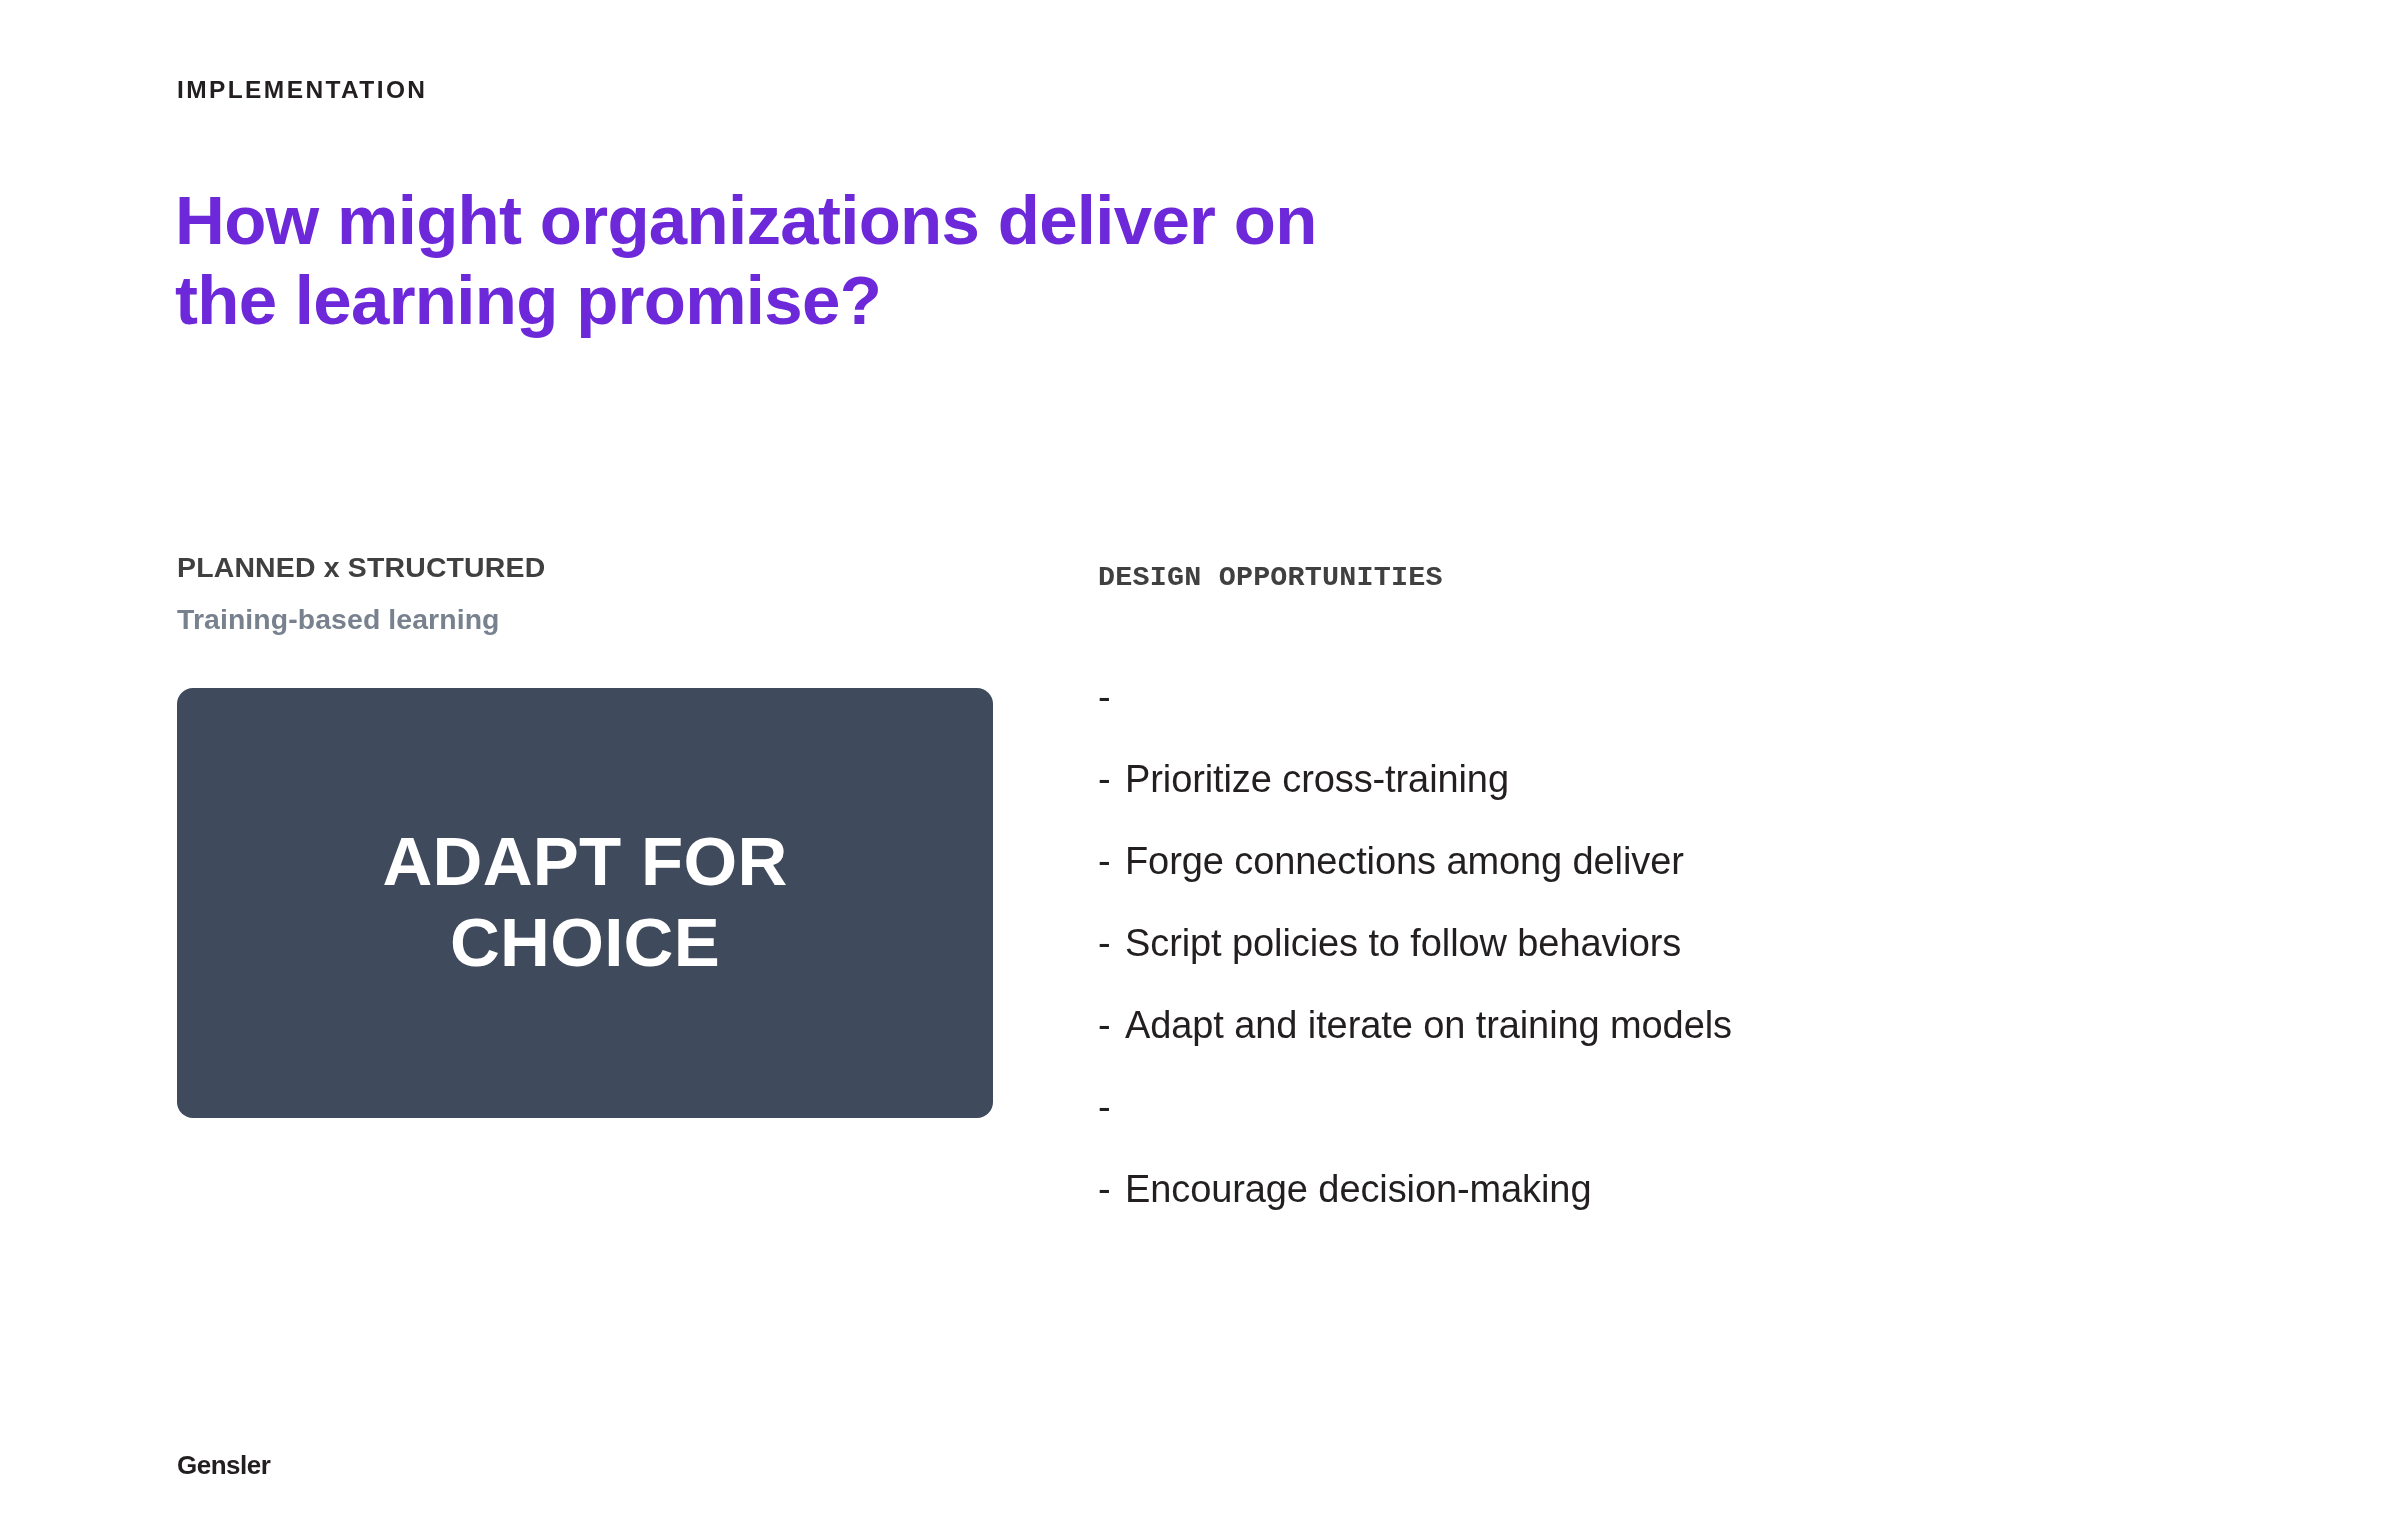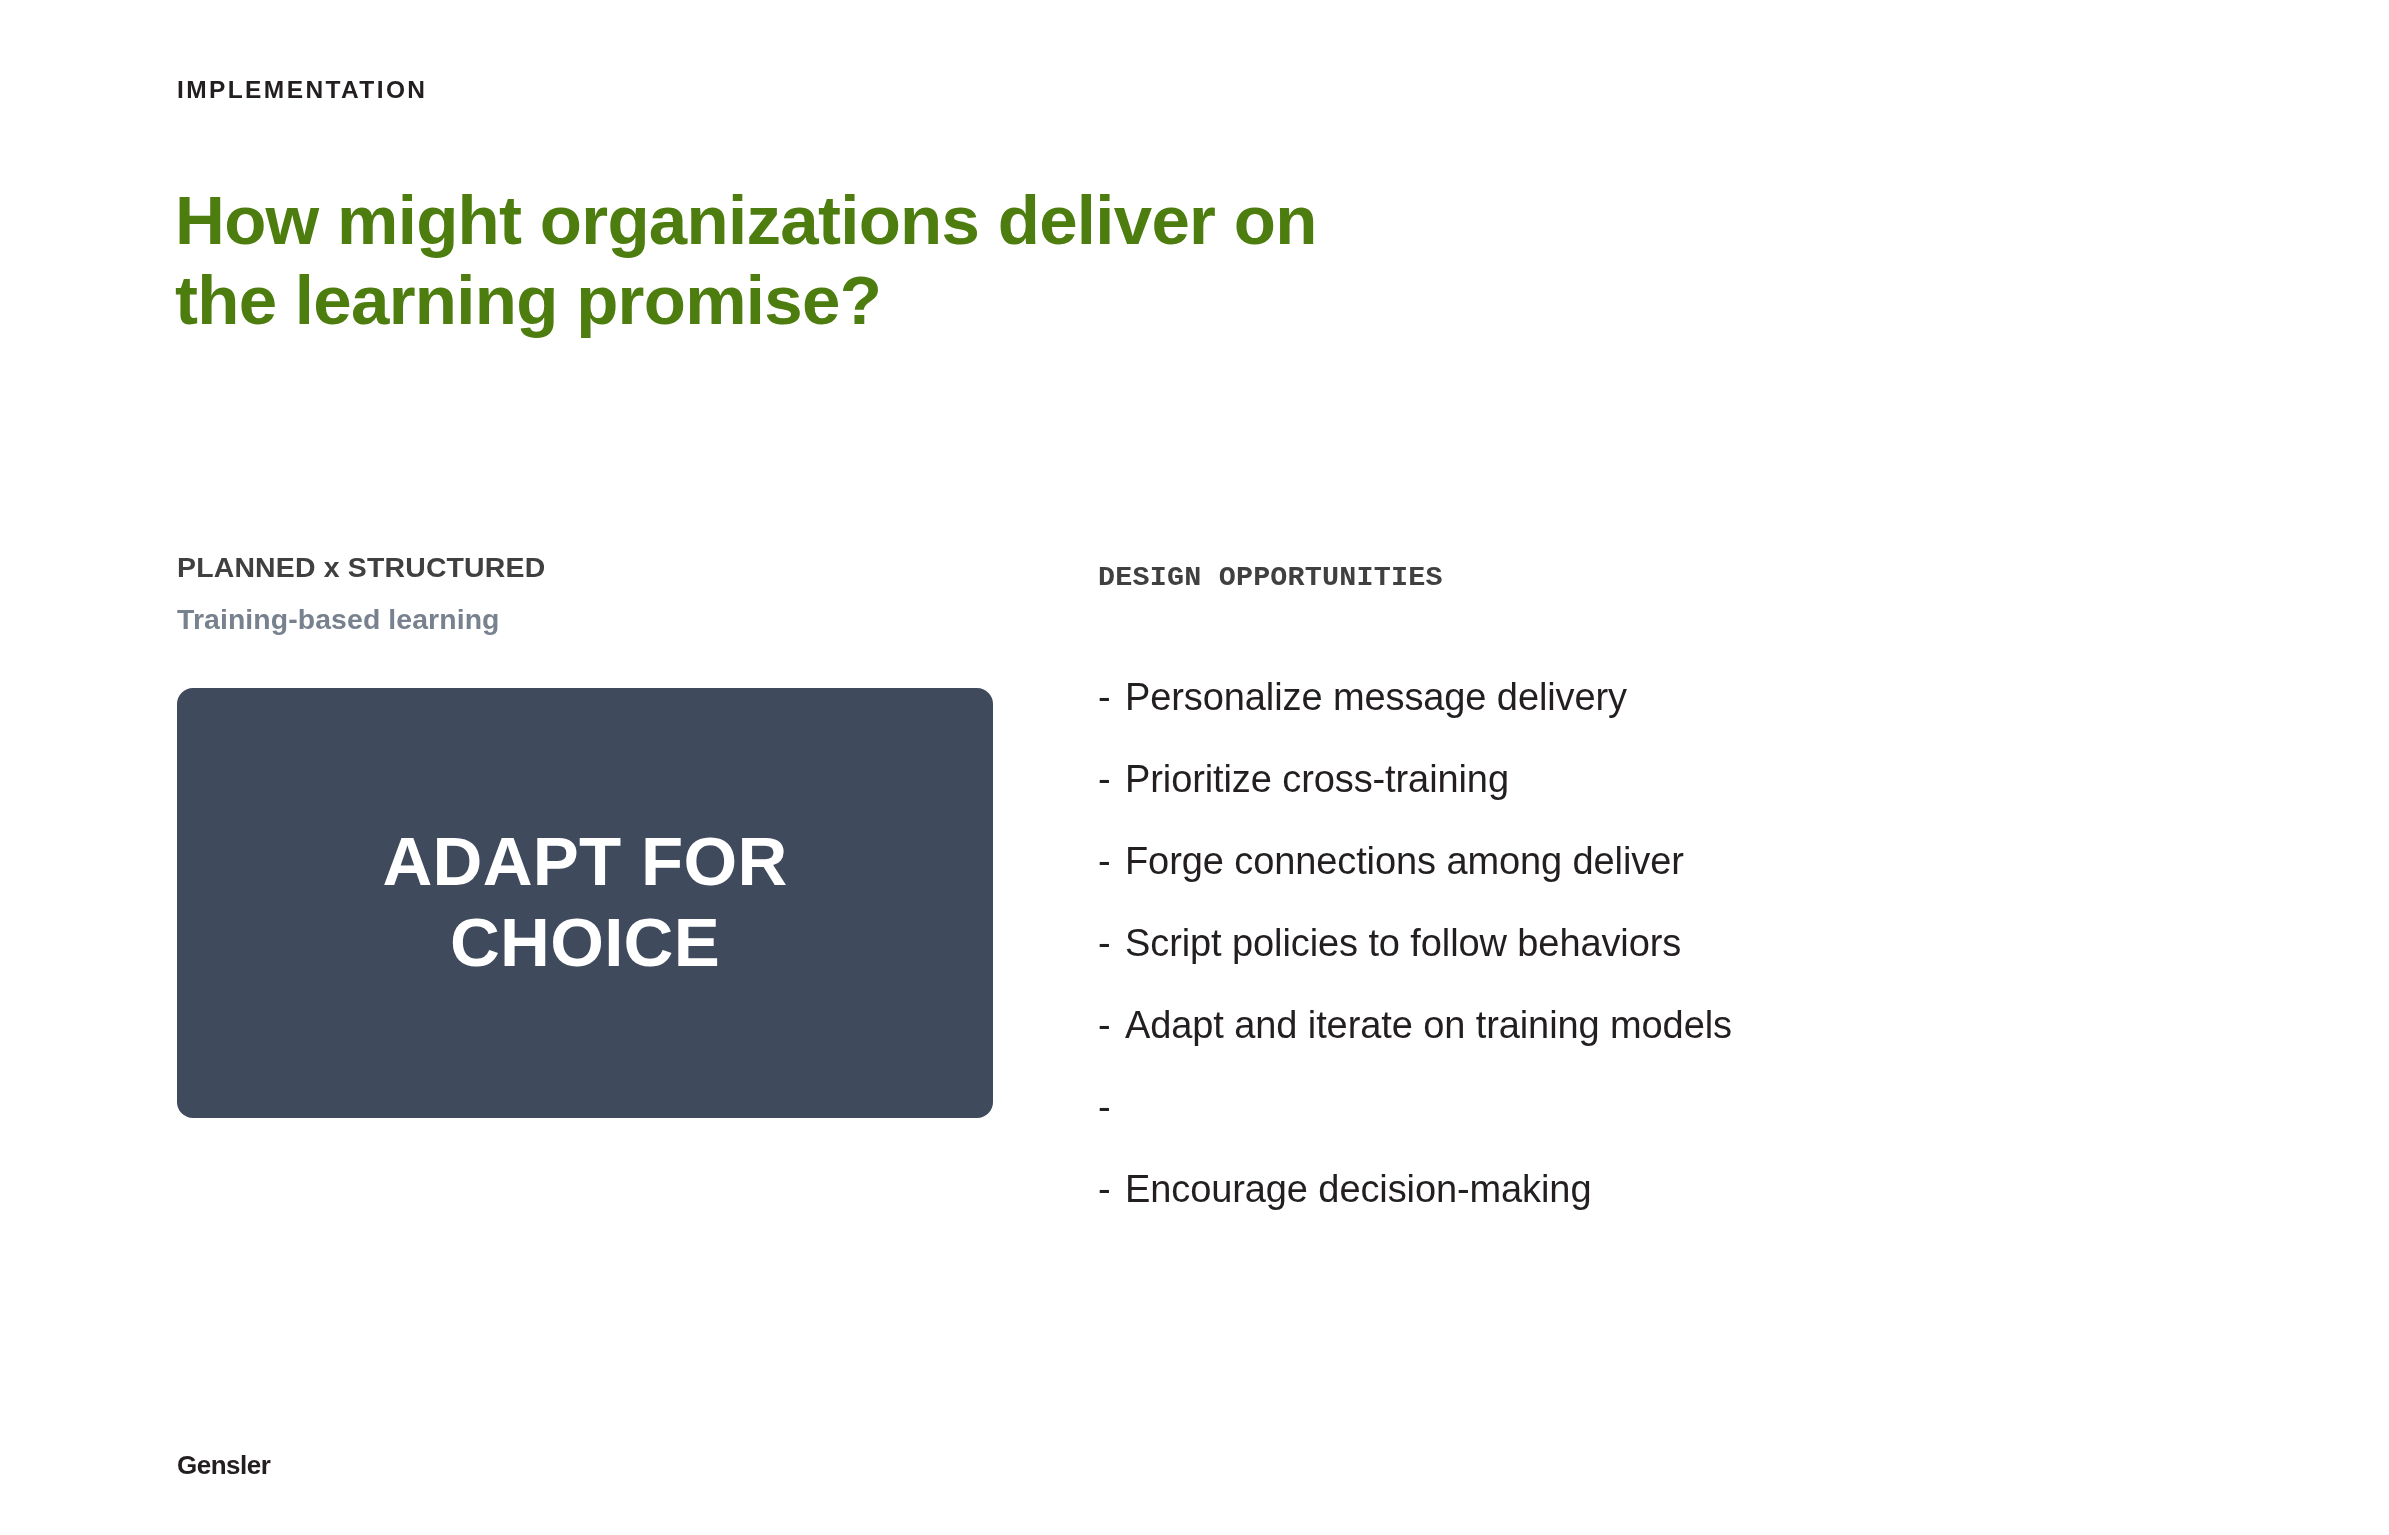--- a/index.html
+++ b/index.html
@@ -32,21 +32,21 @@
     white-space: nowrap;
   }
 
   .headline {
     position: absolute;
     left: 175px;
     top: 135px;
     font-size: 69px;
     font-weight: 700;
     letter-spacing: -0.7px;
-    color: #4d7c0f;
+    color: #6d28d9;
     line-height: 1.16;
     white-space: pre-line;
     max-width: 1536px;
   }
 
   
   .col-left {
     position: absolute;
     left: 177px;
     top: 551px;
@@ -171,21 +171,20 @@
   </div>
 
   <div class="card">
     <div class="card-title">ADAPT FOR
 CHOICE</div>
   </div>
 
   <ul class="bullets" id="bullet-list">
       <li class="bullet">
         <span class="bullet-dash">-</span>
-        <span class="bullet-text">Personalize message delivery</span>
       </li>
       <li class="bullet">
         <span class="bullet-dash">-</span>
         <span class="bullet-text">Prioritize cross-training</span>
       </li>
       <li class="bullet">
         <span class="bullet-dash">-</span>
         <span class="bullet-text">Forge connections among deliver</span>
       </li>
       <li class="bullet">

